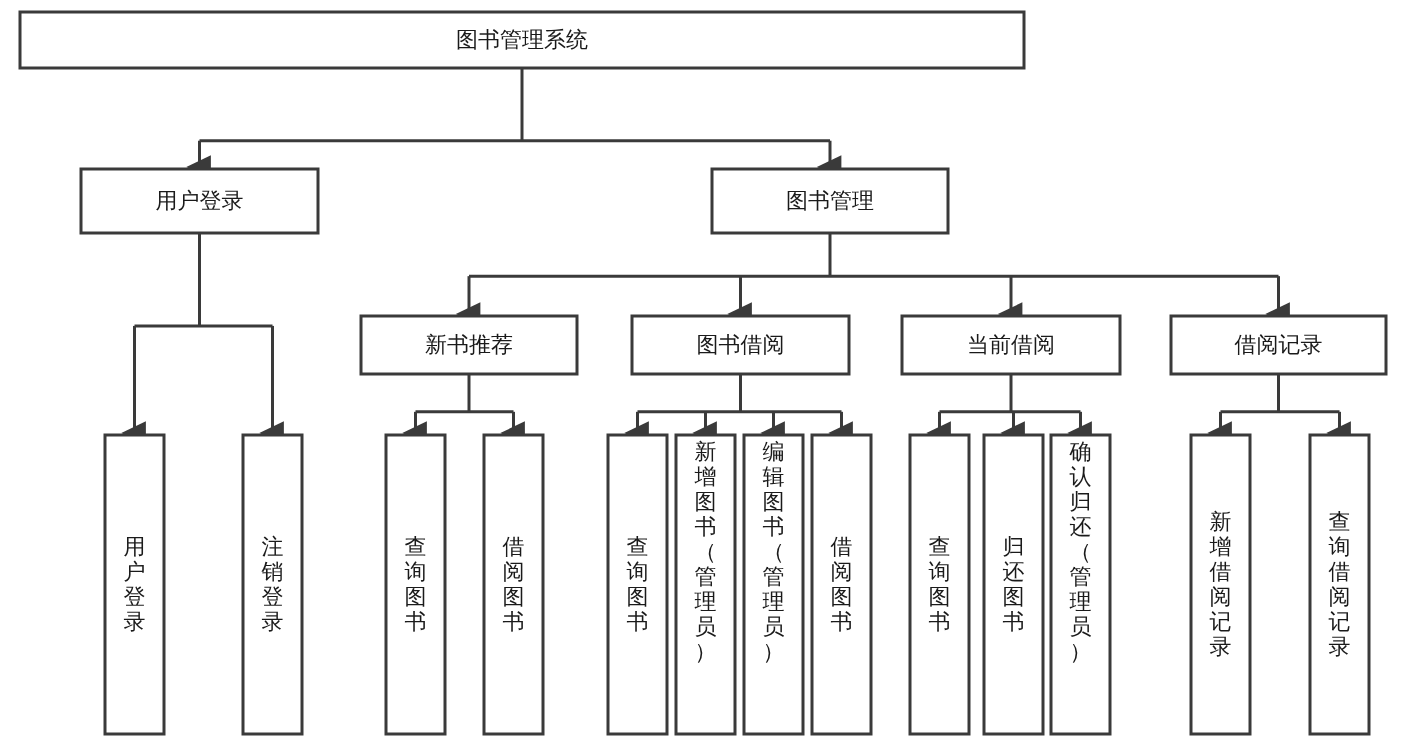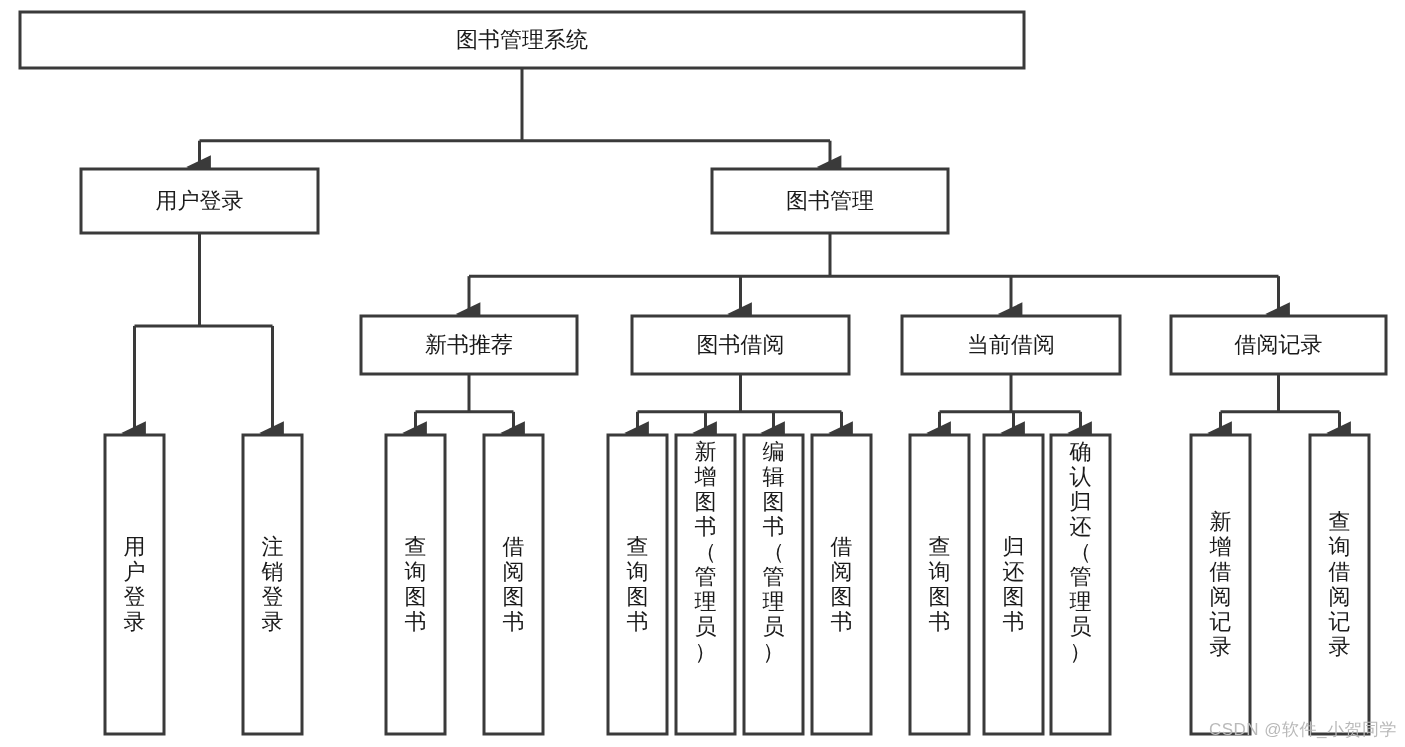--- a/index.html
+++ b/index.html
@@ -161,14 +161,13 @@
         <g>
           <rect x="1191" y="435" width="59" height="299" class="node-box"></rect>
           <text x="1220.5" class="leaf-label"><tspan x="1220.5" y="528.5">新</tspan><tspan x="1220.5" y="553.5">增</tspan><tspan x="1220.5" y="578.5">借</tspan><tspan x="1220.5" y="603.5">阅</tspan><tspan x="1220.5" y="628.5">记</tspan><tspan x="1220.5" y="653.5">录</tspan></text>
         </g>
         <g>
           <rect x="1310" y="435" width="59" height="299" class="node-box"></rect>
           <text x="1339.5" class="leaf-label"><tspan x="1339.5" y="528.5">查</tspan><tspan x="1339.5" y="553.5">询</tspan><tspan x="1339.5" y="578.5">借</tspan><tspan x="1339.5" y="603.5">阅</tspan><tspan x="1339.5" y="628.5">记</tspan><tspan x="1339.5" y="653.5">录</tspan></text>
         </g>
       </g>
   </svg>
-  <div class="watermark">CSDN @软件_小贺同学</div>
 </div>
 
 </body></html>

